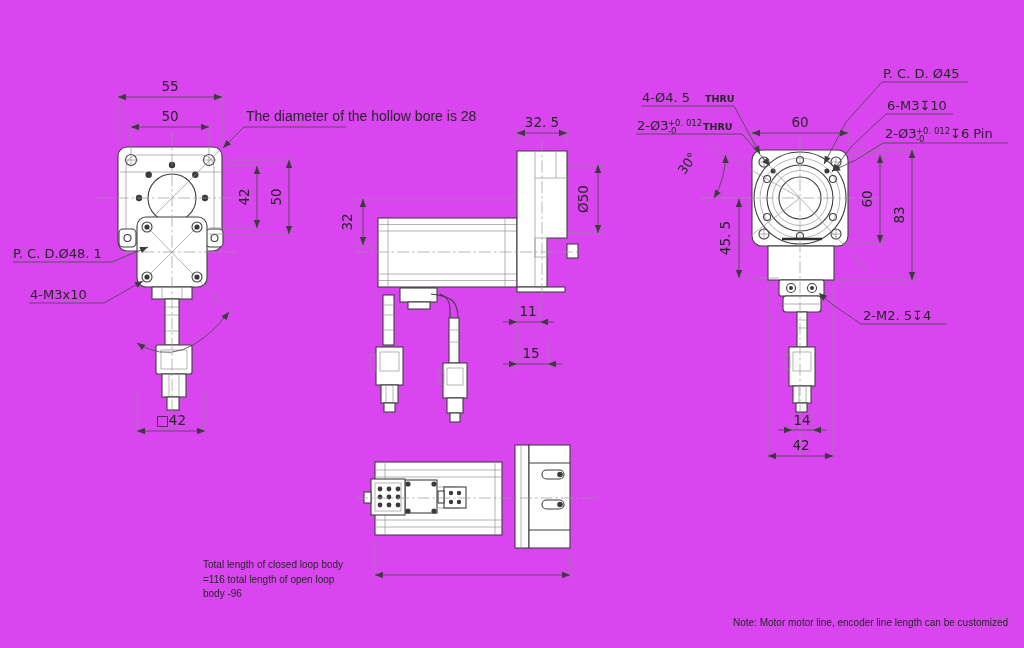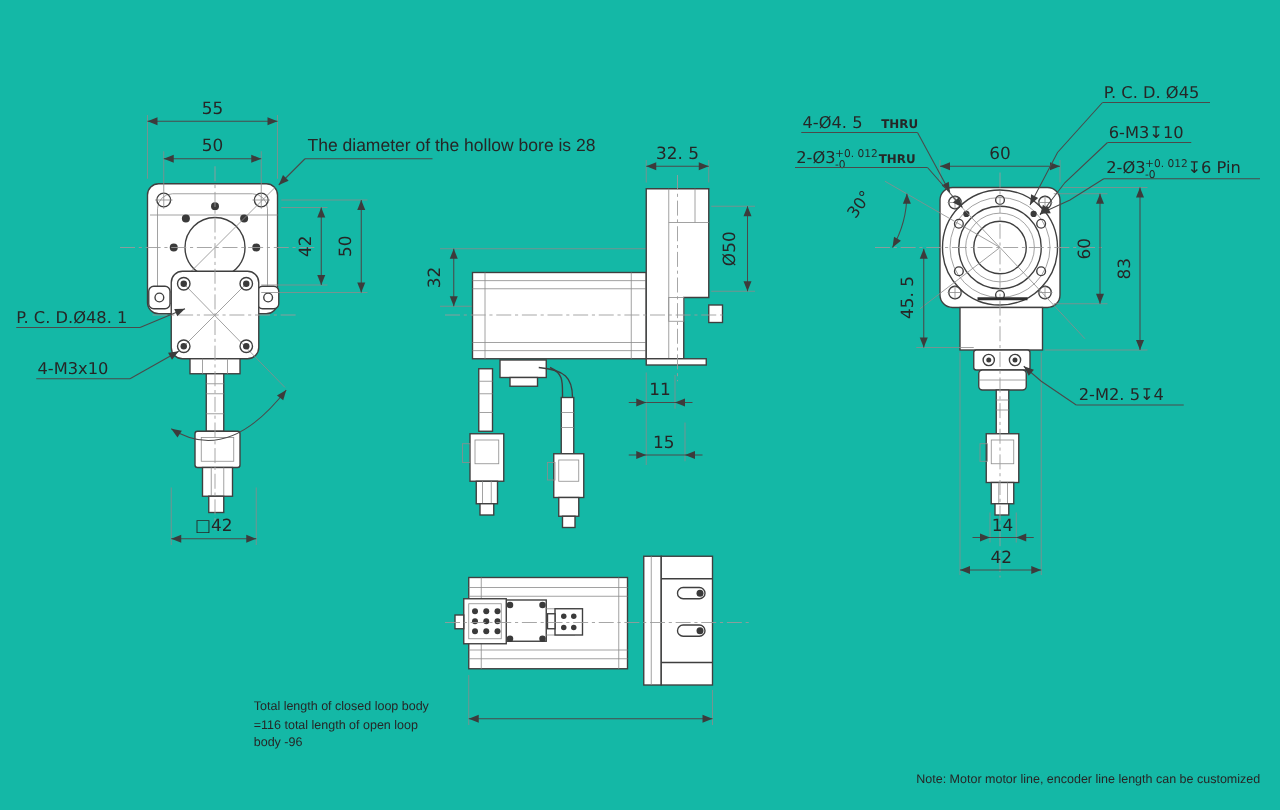--- a/index.html
+++ b/index.html
@@ -1,16 +1,16 @@
 <!DOCTYPE html>
 <html><head>
 <meta charset="utf-8">
 <style>
   html,body{margin:0;padding:0;background:#ffffff;}
-  .canvas{position:relative;width:1024px;height:648px;background:#14b8a6;overflow:hidden;}
+  .canvas{position:relative;width:1024px;height:648px;background:#d946ef;overflow:hidden;}
   svg{position:absolute;left:0;top:0;}
   .ln{stroke:#3f3f3f;stroke-width:1.1;fill:none;}
   .fw{stroke:#3f3f3f;stroke-width:1.1;fill:#ffffff;}
   .thin{stroke:#8d8d8d;stroke-width:0.65;fill:none;}
   .dim{stroke:#4a4a4a;stroke-width:0.85;fill:none;}
   .cl{stroke:#9a9a9a;stroke-width:0.7;stroke-dasharray:12 3 2.5 3;fill:none;}
   .thick{stroke:#2e2e2e;stroke-width:2.5;fill:none;}
   .dot{fill:#3a3a3a;stroke:none;}
   text{fill:#262626;}
   .d{font-family:"DejaVu Sans",sans-serif;font-size:13.5px;}

